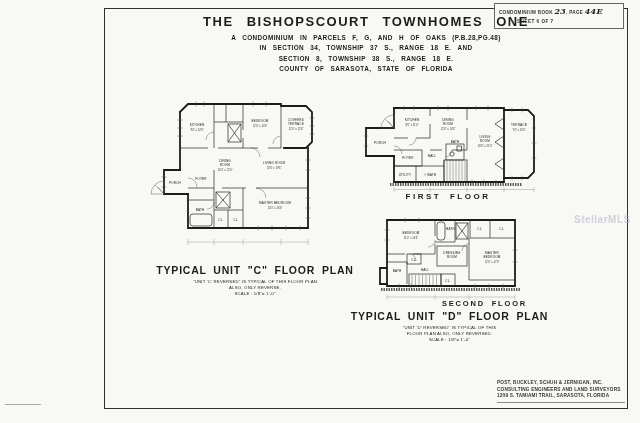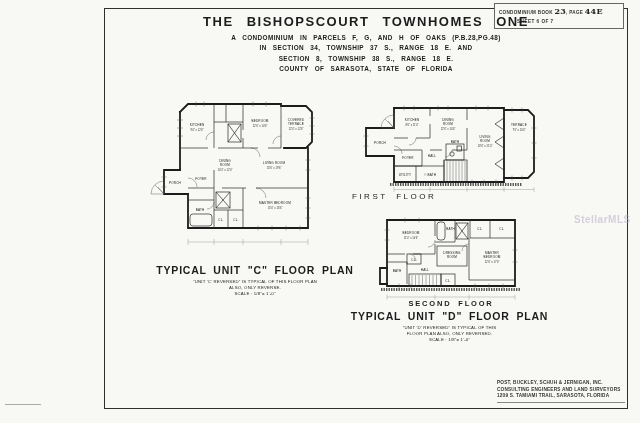--- a/index.html
+++ b/index.html
@@ -7,32 +7,32 @@
     width:640px;height:423px;position:relative;overflow:hidden;
     background:#f8f8f5;color:#1c1c1c;
     font-family:"Liberation Sans",sans-serif;
   }
   .abs{position:absolute;}
   .sheet-border{left:104px;top:8px;width:522px;height:399px;border:1.5px solid #2f2f2f;}
   
   .corner-box{left:494px;top:3px;width:128px;height:24px;border:1px solid #666;background:#f8f8f5;}
   .corner-line1{margin:2px 0 0 4px;font-size:4.6px;letter-spacing:.3px;font-weight:bold;color:#333;white-space:nowrap;}
   .corner-line2{margin:3px 0 0 22px;font-size:4.6px;letter-spacing:.5px;font-weight:bold;color:#333;}
-  .hand{font-family:"DejaVu Serif",serif;font-size:8px;font-weight:bold;color:#222;}
+  .hand{font-family:"DejaVu Serif",serif;font-style:italic;font-size:8px;font-weight:bold;color:#222;}
   
   .title-block{left:146px;top:14px;width:440px;text-align:center;}
   .t1{font-size:13px;font-weight:bold;letter-spacing:1.5px;word-spacing:8px;margin-bottom:4px;white-space:nowrap;}
   .t2{font-size:6.4px;font-weight:bold;letter-spacing:.4px;word-spacing:4px;line-height:10.4px;white-space:nowrap;}
   
   .plan-heading{font-weight:bold;font-size:10.5px;letter-spacing:.8px;word-spacing:3px;white-space:nowrap;}
   .plan-note{font-size:4.3px;line-height:5.8px;letter-spacing:.2px;color:#222;white-space:nowrap;}
   .uc-head{left:155px;top:264px;width:200px;text-align:center;}
   .ud-head{left:342px;top:310px;width:215px;text-align:center;}
-  .floor-label1{left:352px;top:192px;width:192px;font-size:8px;font-weight:normal;letter-spacing:2.5px;word-spacing:4px;}
-  .floor-label2{left:375px;top:299px;width:152px;text-align:center;font-size:7.5px;font-weight:bold;letter-spacing:1.8px;word-spacing:3px;}
+  .floor-label1{left:352px;top:192px;width:192px;text-align:center;font-size:8px;font-weight:bold;letter-spacing:2.5px;word-spacing:4px;}
+  .floor-label2{left:375px;top:299px;width:152px;text-align:right;font-size:7.5px;font-weight:bold;letter-spacing:1.8px;word-spacing:3px;}
   .note-gap{margin-top:3px;}
   
   .firm-block{left:497px;top:380px;width:128px;border-bottom:1px solid #888;padding-bottom:2px;}
   .firm-block div{font-size:4.7px;line-height:6.6px;font-weight:bold;letter-spacing:.2px;color:#333;white-space:nowrap;}
   
   .watermark{left:574px;top:214px;font-size:10px;font-weight:bold;letter-spacing:.5px;color:#b7aec8;opacity:.55;}
   .corner-dash{left:5px;top:404px;width:36px;height:1px;background:#aaa;}
   
   .w2{stroke:#1c1c1c;stroke-width:1.8;fill:none;stroke-linecap:square;}
   .w1{stroke:#2a2a2a;stroke-width:.7;fill:none;}

